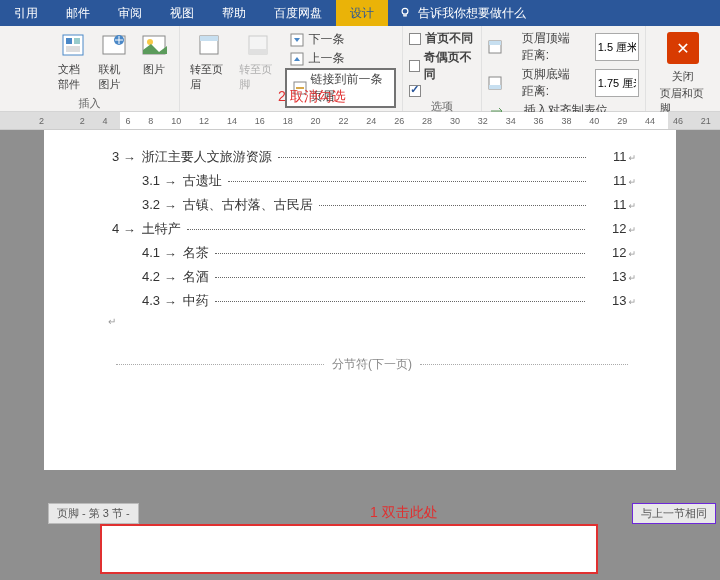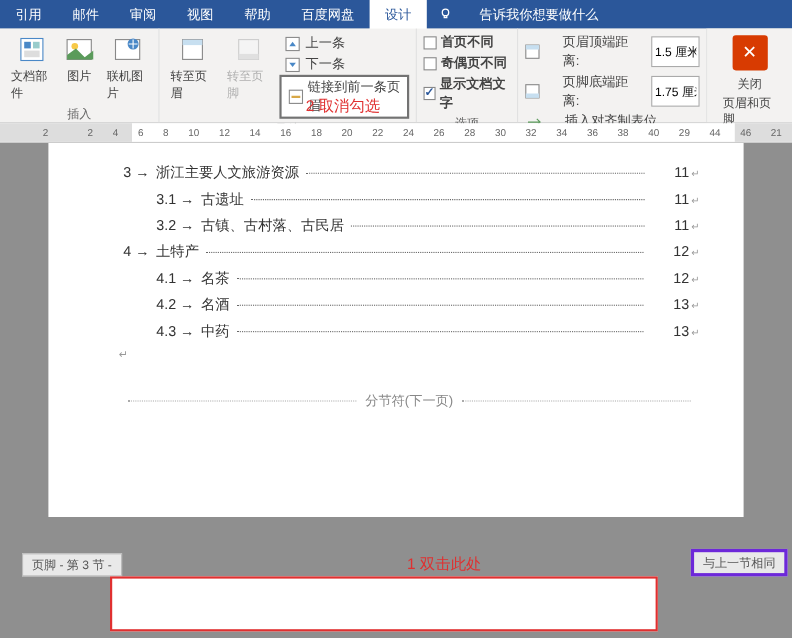--- a/index.html
+++ b/index.html
@@ -1,31 +1,31 @@
 <!DOCTYPE html>
 <html><head>
 <meta charset="utf-8">
 <style>
 * { margin: 0; padding: 0; box-sizing: border-box; font-family: "Microsoft YaHei", sans-serif; }
 body { background: #e6e6e6; width: 720px; height: 580px; overflow: hidden; font-size: 12px; }
 
 
 .tabs { display: flex; background: #2b579a; height: 26px; align-items: center; }
 .tab { color: #fff; padding: 5px 14px; font-size: 12px; cursor: pointer; }
-.tab.active { background: #ffffff; color: #2b579a; }
-.lightbulb { display: flex; align-items: center; padding: 0 10px; color: #fff; gap: 24px; }
+.tab.active { background: #eab308; color: #2b579a; }
+.lightbulb { display: flex; align-items: center; padding: 0 10px; color: #fff; gap: 6px; }
 .bulb-icon { width: 14px; height: 14px; }
 
 
 .ribbon { background: #f3f2f1; height: 86px; display: flex; border-bottom: 1px solid #d4d4d4; position: relative; }
 .group { display: flex; flex-direction: column; align-items: center; padding: 2px 6px; border-right: 1px solid #e1e1e1; font-size: 11px; color: #444; justify-content: space-between; }
 .group-label { font-size: 11px; color: #666; margin-top: 2px; }
 .big-btn { display: flex; flex-direction: column; align-items: center; gap: 2px; padding: 2px 4px; cursor: pointer; }
 .big-btn .ic { width: 30px; height: 30px; display: flex; align-items: center; justify-content: center; }
-.row-btns { display: flex; gap: 2px; }
+.row-btns { display: flex; gap: 2px; margin-left: 48px; }
 .nav-col { display: flex; flex-direction: column; gap: 0; font-size: 12px; color: #444; padding-top: 2px; }
 .nav-item { display: flex; align-items: center; gap: 4px; padding: 1px 4px; cursor: pointer; }
 .nav-item.hl { border: 2px solid #737373; background: #fff; padding: 1px 6px; }
 .opt-col { display: flex; flex-direction: column; gap: 2px; font-size: 12px; color: #444; padding-top: 2px; }
 .opt-item { display: flex; align-items: center; gap: 4px; font-weight: bold; }
 .cb { width: 12px; height: 12px; border: 1px solid #888; display: inline-block; background: #fff; position: relative; }
 .cb.checked::after { content: "✓"; position: absolute; top: -3px; left: 0; font-size: 11px; color: #2b579a; }
 .pos-col { display: flex; flex-direction: column; gap: 2px; font-size: 12px; color: #444; padding-top: 2px; }
 .pos-item { display: flex; align-items: center; gap: 20px; }
 .num-input { width: 44px; height: 28px; border: 1px solid #aaa; font-size: 11px; padding: 0 2px; background: #fff; }
@@ -47,22 +47,22 @@
 .toc-num { margin-right: 6px; }
 .toc-title { }
 .toc-dots { flex: 1; border-bottom: 1px dotted #666; margin: 0 6px; position: relative; top: -3px; }
 .toc-page { margin-left: 21px; }
 .toc-end { font-size: 9px; color: #999; margin-left: 2px; }
 .indent1 { padding-left: 0px; }
 .indent2 { padding-left: 30px; }
 .section-break { text-align: center; color: #888; font-size: 12px; margin: 30px 0; display: flex; align-items: center; }
 .section-break::before, .section-break::after { content: ""; flex: 1; border-top: 1px dotted #aaa; margin: 0 8px; }
 .footer-box { position: absolute; left: 100px; bottom: 6px; width: 498px; height: 50px; border: 2px solid #e03030; background: #fff; }
-.footer-tag { position: absolute; bottom: 56px; left: 20px; padding: 2px 8px; background: #e9e9e9; border: 1px solid #bbb; font-size: 11px; color: #555; }
-.footer-tag-r { position: absolute; bottom: 56px; right: 4px; padding: 2px 8px; background: #e9e9e9; border: 3px solid #6d28d9; font-size: 11px; color: #555; }
+.footer-tag { position: absolute; bottom: 56px; left: 48px; padding: 2px 8px; background: #e9e9e9; border: 1px solid #bbb; font-size: 11px; color: #555; }
+.footer-tag-r { position: absolute; bottom: 56px; right: 4px; padding: 2px 8px; background: #e9e9e9; border: 1px solid #6d28d9; font-size: 11px; color: #555; }
 .annotation-bottom { position: absolute; bottom: 58px; left: 370px; color: #e03030; font-size: 14px; }
 .arrow-gray { color: #999; font-size: 11px; margin-right: 4px; }
 .small-ic { width: 16px; height: 16px; display: inline-flex; align-items: center; justify-content: center; }
 </style>
 </head>
 <body>
 
 <div class="tabs">
   <div class="tab">引用</div>
   <div class="tab">邮件</div>
@@ -91,35 +91,35 @@
               <rect x="14" y="6" width="6" height="6" fill="#9cc"></rect>
               <rect x="6" y="14" width="14" height="6" fill="#ddd"></rect>
             </svg>
           </span>
         <span>文档部件</span>
       </div>
       <div class="big-btn">
         <span class="ic">
             <svg width="26" height="26">
               <rect x="2" y="4" width="22" height="18" fill="#fff" stroke="#888"></rect>
+              <circle cx="18" cy="8" r="5" fill="#4a88c7"></circle>
+              <path d="M14 8 h8 M18 4 v8" stroke="#fff"></path>
+            </svg>
+          </span>
+        <span>联机图片</span>
+      </div>
+      <div class="big-btn">
+        <span class="ic">
+            <svg width="26" height="26">
+              <rect x="2" y="4" width="22" height="18" fill="#fff" stroke="#888"></rect>
               <circle cx="9" cy="10" r="3" fill="#f7c948"></circle>
               <path d="M2 18 L10 12 L18 20 L26 14 V22 H2 Z" fill="#5b9b5b"></path>
             </svg>
           </span>
         <span>图片</span>
-      </div>
-      <div class="big-btn">
-        <span class="ic">
-            <svg width="26" height="26">
-              <rect x="2" y="4" width="22" height="18" fill="#fff" stroke="#888"></rect>
-              <circle cx="18" cy="8" r="5" fill="#4a88c7"></circle>
-              <path d="M14 8 h8 M18 4 v8" stroke="#fff"></path>
-            </svg>
-          </span>
-        <span>联机图片</span>
       </div>
     </div>
     <div class="group-label">插入</div>
   </div>
 
   <div class="group">
     <div style="display:flex; gap:4px;">
       <div class="big-btn">
         <span class="ic">
             <svg width="24" height="24">
@@ -132,38 +132,38 @@
       <div class="big-btn disabled">
         <span class="ic">
             <svg width="24" height="24">
               <rect x="3" y="3" width="18" height="18" fill="#f4f4f4" stroke="#ccc"></rect>
               <rect x="3" y="16" width="18" height="5" fill="#e0e0e0"></rect>
             </svg>
           </span>
         <span class="disabled">转至页脚</span>
       </div>
       <div class="nav-col">
+        <div class="nav-item">
+          <span class="small-ic">
+              <svg width="14" height="14">
+                <rect x="1" y="1" width="12" height="12" fill="#fff" stroke="#888"></rect>
+                <path d="M4 5 L7 9 L10 5" fill="#4a88c7"></path>
+              </svg>
+            </span>
+          <span>下一条</span>
+        </div>
         <div class="nav-item">
           <span class="small-ic">
               <svg width="14" height="14">
                 <rect x="1" y="1" width="12" height="12" fill="#fff" stroke="#888"></rect>
                 <path d="M4 9 L7 5 L10 9" fill="#4a88c7"></path>
               </svg>
             </span>
           <span>上一条</span>
         </div>
-        <div class="nav-item">
-          <span class="small-ic">
-              <svg width="14" height="14">
-                <rect x="1" y="1" width="12" height="12" fill="#fff" stroke="#888"></rect>
-                <path d="M4 5 L7 9 L10 5" fill="#4a88c7"></path>
-              </svg>
-            </span>
-          <span>下一条</span>
-        </div>
         <div class="nav-item hl">
           <span class="small-ic">
               <svg width="14" height="14">
                 <rect x="1" y="1" width="12" height="12" fill="#fff" stroke="#888"></rect>
                 <path d="M3 7 h8" stroke="#d8a848" stroke-width="2"></path>
               </svg>
             </span>
           <span>链接到前一条页眉</span>
         </div>
       </div>
@@ -176,21 +176,20 @@
       <div class="opt-item">
           <span class="cb"></span>
           <span>首页不同</span>
         </div>
       <div class="opt-item">
           <span class="cb"></span>
           <span>奇偶页不同</span>
         </div>
       <div class="opt-item">
           <span class="cb checked"></span>
-          <span>显示文档文字</span>
         </div>
     </div>
     <div class="group-label">选项</div>
   </div>
 
   <div class="group">
     <div class="pos-col">
       <div class="pos-item">
         <span class="small-ic">
             <svg width="14" height="14">

